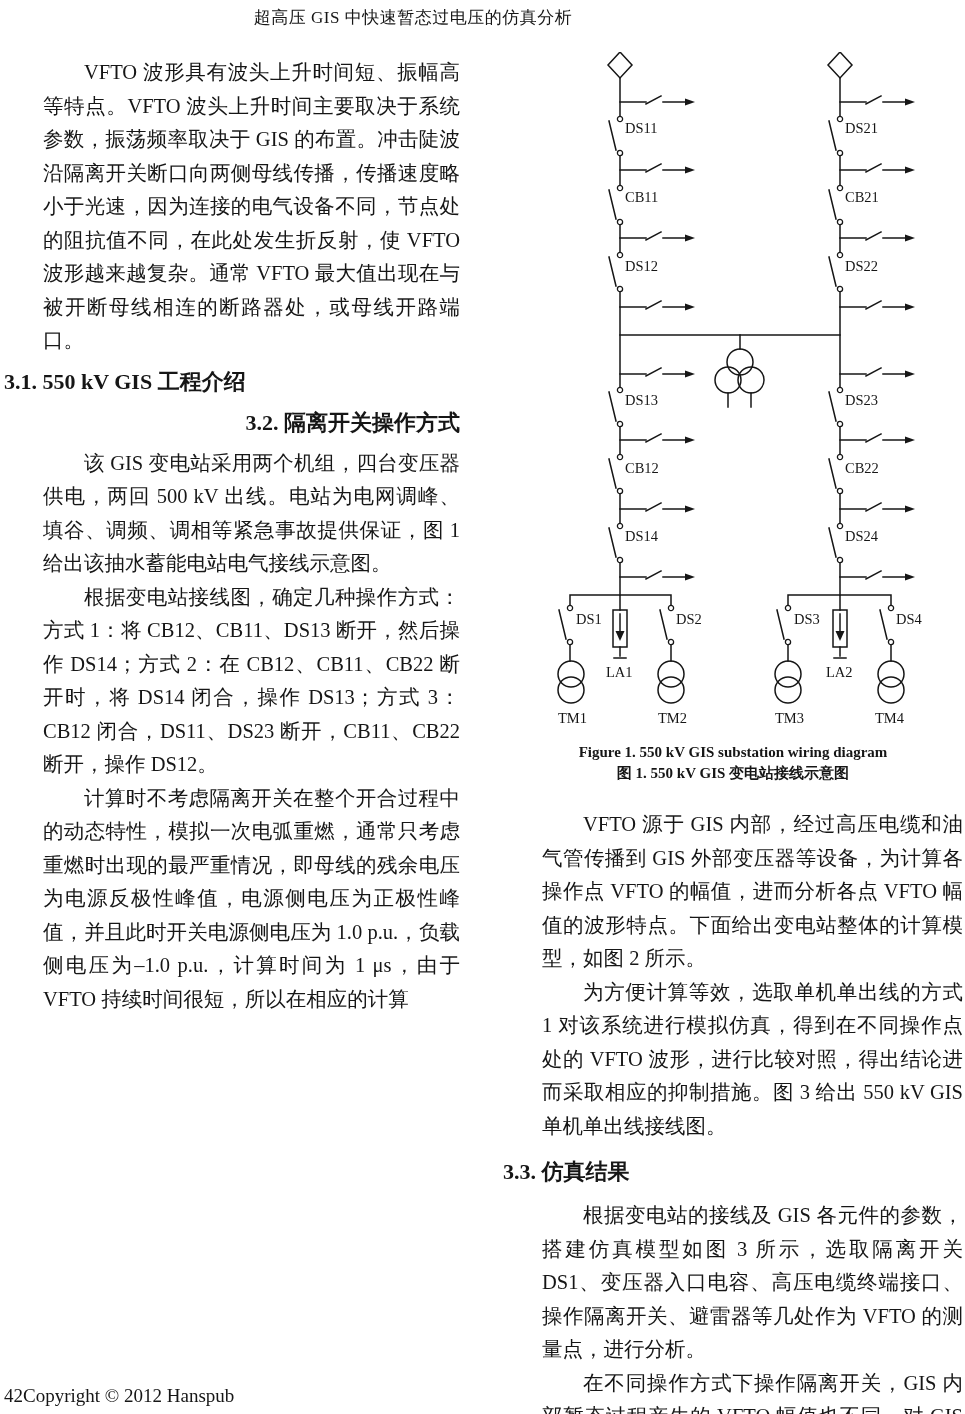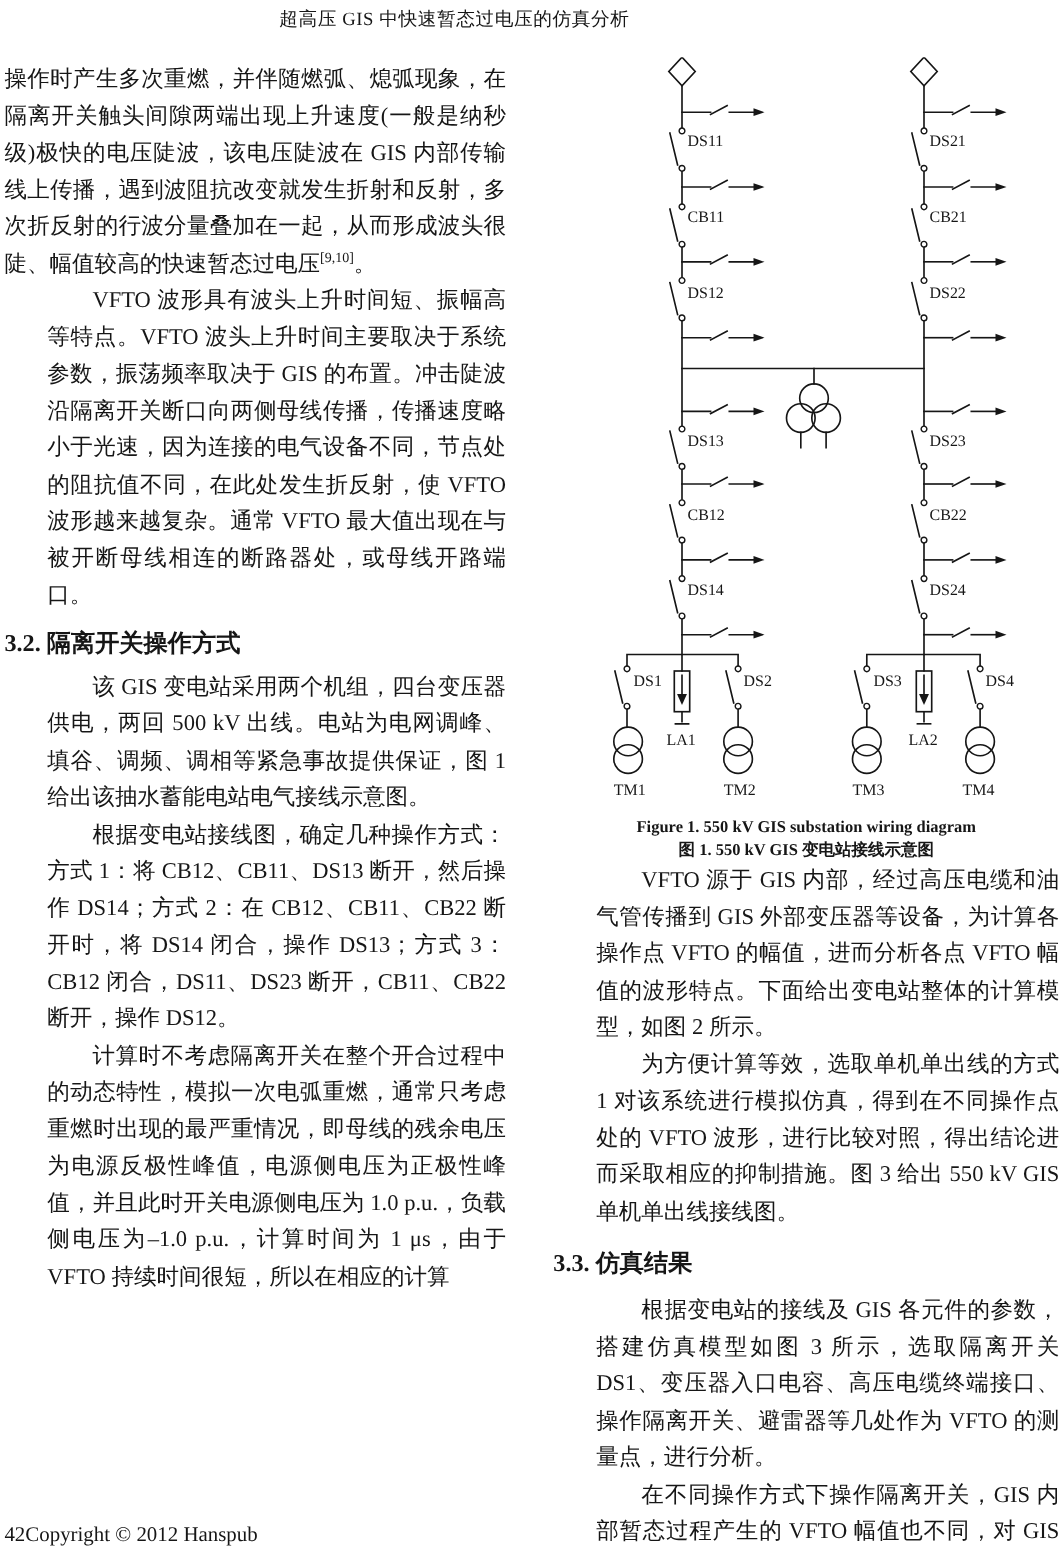--- a/index.html
+++ b/index.html
@@ -13,46 +13,46 @@
     font-size:17px;letter-spacing:0.5px;
   }
   .col{position:absolute;font-size:20.5px;line-height:33.5px;text-align:justify;}
   #left-col{left:4px;top:56px;width:456px;}
   #right-col{left:503px;top:52px;width:460px;}
   p{margin:0;padding:0;}
   p.indent{text-indent:2em;margin-left:39px;}
   sup{font-size:0.62em;line-height:0;}
   h2.sec{font-size:22px;line-height:30px;margin:15px 0 11px 0;font-weight:bold;text-align:left;}
   h3.sub{font-size:22px;line-height:30px;margin:9px 0 11px 0;font-weight:bold;text-align:left;}
-  h3.sub2{font-size:22px;line-height:30px;margin:11px 0 9px 0;font-weight:bold;text-align:left;}
+  h3.sub2{font-size:22px;line-height:30px;margin:11px 0 9px 0;font-weight:bold;text-align:right;}
   h3.sub3{font-size:22px;line-height:30px;margin:14px 0 12px 0;font-weight:bold;text-align:left;}
   #figure-block{width:460px;}
   #wiring-svg{display:block;}
   .caption{
     text-align:center;font-weight:bold;font-size:15px;line-height:21px;margin:0;
   }
-  .caption.zh{}
+  .caption.zh{margin-bottom:24px;}
   #right-text{margin-top:0;}
   #footer{
     position:absolute;left:4px;top:1386px;width:958px;
     display:flex;justify-content:flex-start;font-size:19px;line-height:20px;
   }
   svg text{font-family:"Liberation Serif","DejaVu Serif",serif;font-size:14.5px;fill:#161616;}
   svg .wire{stroke:#161616;stroke-width:1.5;fill:none;stroke-linecap:square;}
   svg .node{fill:#ffffff;stroke:#161616;stroke-width:1.3;}
   svg .solid{fill:#161616;stroke:none;}
 </style>
 </head>
 <body>
 
 <div id="header-title">超高压 GIS 中快速暂态过电压的仿真分析</div>
 
 <div id="left-col" class="col">
-  <p><span>操作时产生多次重燃，并伴随燃弧、熄弧现象，在隔离开关触头间隙两端出现上升速度(一般是纳秒级)极快的电压陡波，该电压陡波在 GIS 内部传输线上传播，遇到波阻抗改变就发生折射和反射，多次折反射的行波分量叠加在一起，从而形成波头很陡、幅值较高的快速暂态过电压</span><sup>[9,10]</sup><span>。</span></p>
   <p class="indent">VFTO 波形具有波头上升时间短、振幅高等特点。VFTO 波头上升时间主要取决于系统参数，振荡频率取决于 GIS 的布置。冲击陡波沿隔离开关断口向两侧母线传播，传播速度略小于光速，因为连接的电气设备不同，节点处的阻抗值不同，在此处发生折反射，使 VFTO 波形越来越复杂。通常 VFTO 最大值出现在与被开断母线相连的断路器处，或母线开路端口。</p>
+  <h3 class="sub">3.1. 550 kV GIS 工程介绍</h3>
   <h3 class="sub2">3.2. 隔离开关操作方式</h3>
   <p class="indent">该 GIS 变电站采用两个机组，四台变压器供电，两回 500 kV 出线。电站为电网调峰、填谷、调频、调相等紧急事故提供保证，图 1 给出该抽水蓄能电站电气接线示意图。</p>
   <p class="indent">根据变电站接线图，确定几种操作方式：方式 1：将 CB12、CB11、DS13 断开，然后操作 DS14；方式 2：在 CB12、CB11、CB22 断开时，将 DS14 闭合，操作 DS13；方式 3：CB12 闭合，DS11、DS23 断开，CB11、CB22 断开，操作 DS12。</p>
   <p class="indent">计算时不考虑隔离开关在整个开合过程中的动态特性，模拟一次电弧重燃，通常只考虑重燃时出现的最严重情况，即母线的残余电压为电源反极性峰值，电源侧电压为正极性峰值，并且此时开关电源侧电压为 1.0 p.u.，负载侧电压为–1.0 p.u.，计算时间为 1 μs，由于 VFTO 持续时间很短，所以在相应的计算</p>
 </div>
 
 <div id="right-col" class="col">
   <div id="figure-block">
     <svg id="wiring-svg" width="460" height="690" viewBox="0 0 460 690" xmlns="http://www.w3.org/2000/svg">
       <defs>

